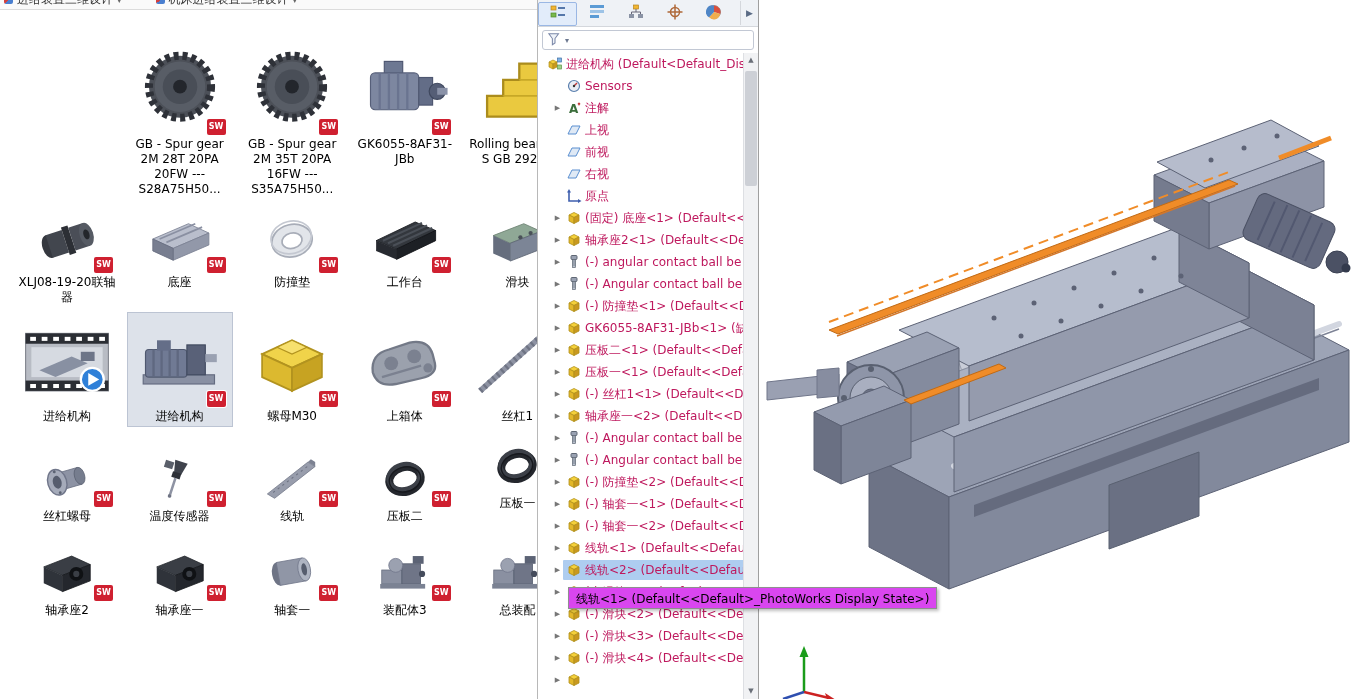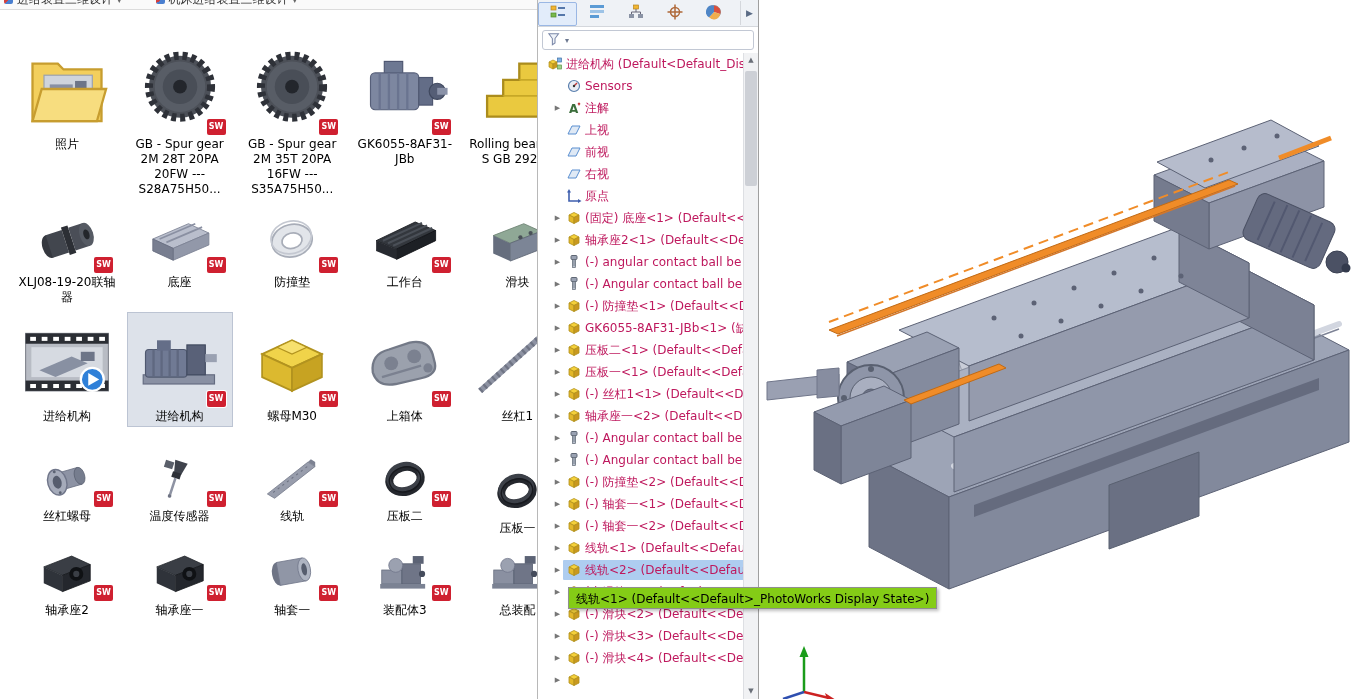--- a/index.html
+++ b/index.html
@@ -47,21 +47,21 @@
   .t-ico{width:16px;height:16px;margin-right:3px;flex:0 0 auto}
   .t-ico svg{width:16px;height:16px;display:block}
   .t-label{font-size:12px;color:#be185d}
   .ind0{padding-left:6px}.ind1{padding-left:14px}
   .sbar{position:absolute;right:0;top:53px;bottom:0;width:15px;background:#f1f2f4;border-left:1px solid #dddfe3}
   .sb-btn{position:absolute;left:0;width:14px;height:15px;font-size:7px;color:#6a6f78;text-align:center;line-height:15px;background:#f1f2f4}
   .sb-down{bottom:0}
   .sb-thumb{position:absolute;left:1px;top:18px;width:12px;height:115px;background:#cdd0d6;border-radius:2px}
 
   
-  .tooltip{position:absolute;left:568px;top:587px;height:22px;z-index:10;background:#84cc16;
+  .tooltip{position:absolute;left:568px;top:587px;height:22px;z-index:10;background:#d946ef;
     border:1px solid #8f8f8f;box-shadow:2px 2px 3px rgba(0,0,0,.25);font-size:12px;color:#000;
     padding:3px 7px;white-space:nowrap}
 </style>
 </head>
 <body>
 
 <div class="screen">
 
   <div class="top-strip">
     <div class="inner">
@@ -72,32 +72,20 @@
       </span>
       <span class="tab-chip">
         <span class="chip-ico"></span>
         <span>机床进给装置三维设计</span>
         <span class="caret">▾</span>
       </span>
     </div>
   </div>
 
   <div class="file-panel" id="filePanel">
-      <div class="file-item" style="left: 14px; top: 30px;">
-        <div class="thumb" style="height: 92px;">
-          <svg viewBox="0 0 80 80">
-            <path d="M10,18 h22 l5,5 h33 v45 H10 z" fill="#f3cf5d" stroke="#c79d2f" stroke-width="2"></path>
-            <rect x="20" y="28" width="42" height="28" fill="#cfd4dc" stroke="#98a0ae"></rect>
-            <rect x="25" y="36" width="20" height="12" fill="#8890a4"></rect>
-            <rect x="47" y="33" width="10" height="16" fill="#6d7588"></rect>
-            <path d="M10,68 L18,40 h56 l-8,28 z" fill="#f7dd7f" stroke="#c79d2f" stroke-width="2"></path>
-          </svg>
-        </div>
-        <div class="fname">照片</div>
-      </div>
       <div class="file-item" style="left: 126.6px; top: 30px;">
         <div class="thumb" style="height: 92px;">
           <svg viewBox="0 0 80 80">
             <circle cx="40" cy="38" r="27" fill="#4c5058" stroke="#2e3138" stroke-width="7" stroke-dasharray="4.2 3.4"></circle>
             <circle cx="40" cy="38" r="22" fill="#585d66"></circle>
             <circle cx="40" cy="38" r="15" fill="#494e57"></circle>
             <circle cx="40" cy="38" r="6" fill="#23262c"></circle>
           </svg>
           <span class="sw-badge">SW</span>
         </div>
@@ -333,21 +321,21 @@
             <g transform="rotate(-16 40 42)">
               <ellipse cx="40" cy="42" rx="22" ry="17" fill="none" stroke="#24272d" stroke-width="11"></ellipse>
               <ellipse cx="40" cy="38" rx="22" ry="17" fill="none" stroke="#3c4048" stroke-width="6"></ellipse>
               <ellipse cx="40" cy="42" rx="22" ry="17" fill="none" stroke="#17191e" stroke-width="2"></ellipse>
             </g>
           </svg>
           <span class="sw-badge">SW</span>
         </div>
         <div class="fname">压板二</div>
       </div>
-      <div class="file-item" style="left: 464.4px; top: 448px;">
+      <div class="file-item" style="left: 464.4px; top: 423px;">
         <div class="thumb" style="height: 58px;">
           <svg viewBox="0 0 80 80">
             <g transform="rotate(-16 40 42)">
               <ellipse cx="40" cy="42" rx="22" ry="17" fill="none" stroke="#24272d" stroke-width="11"></ellipse>
               <ellipse cx="40" cy="38" rx="22" ry="17" fill="none" stroke="#3c4048" stroke-width="6"></ellipse>
               <ellipse cx="40" cy="42" rx="22" ry="17" fill="none" stroke="#17191e" stroke-width="2"></ellipse>
             </g>
           </svg>
           <span class="sw-badge">SW</span>
         </div>

